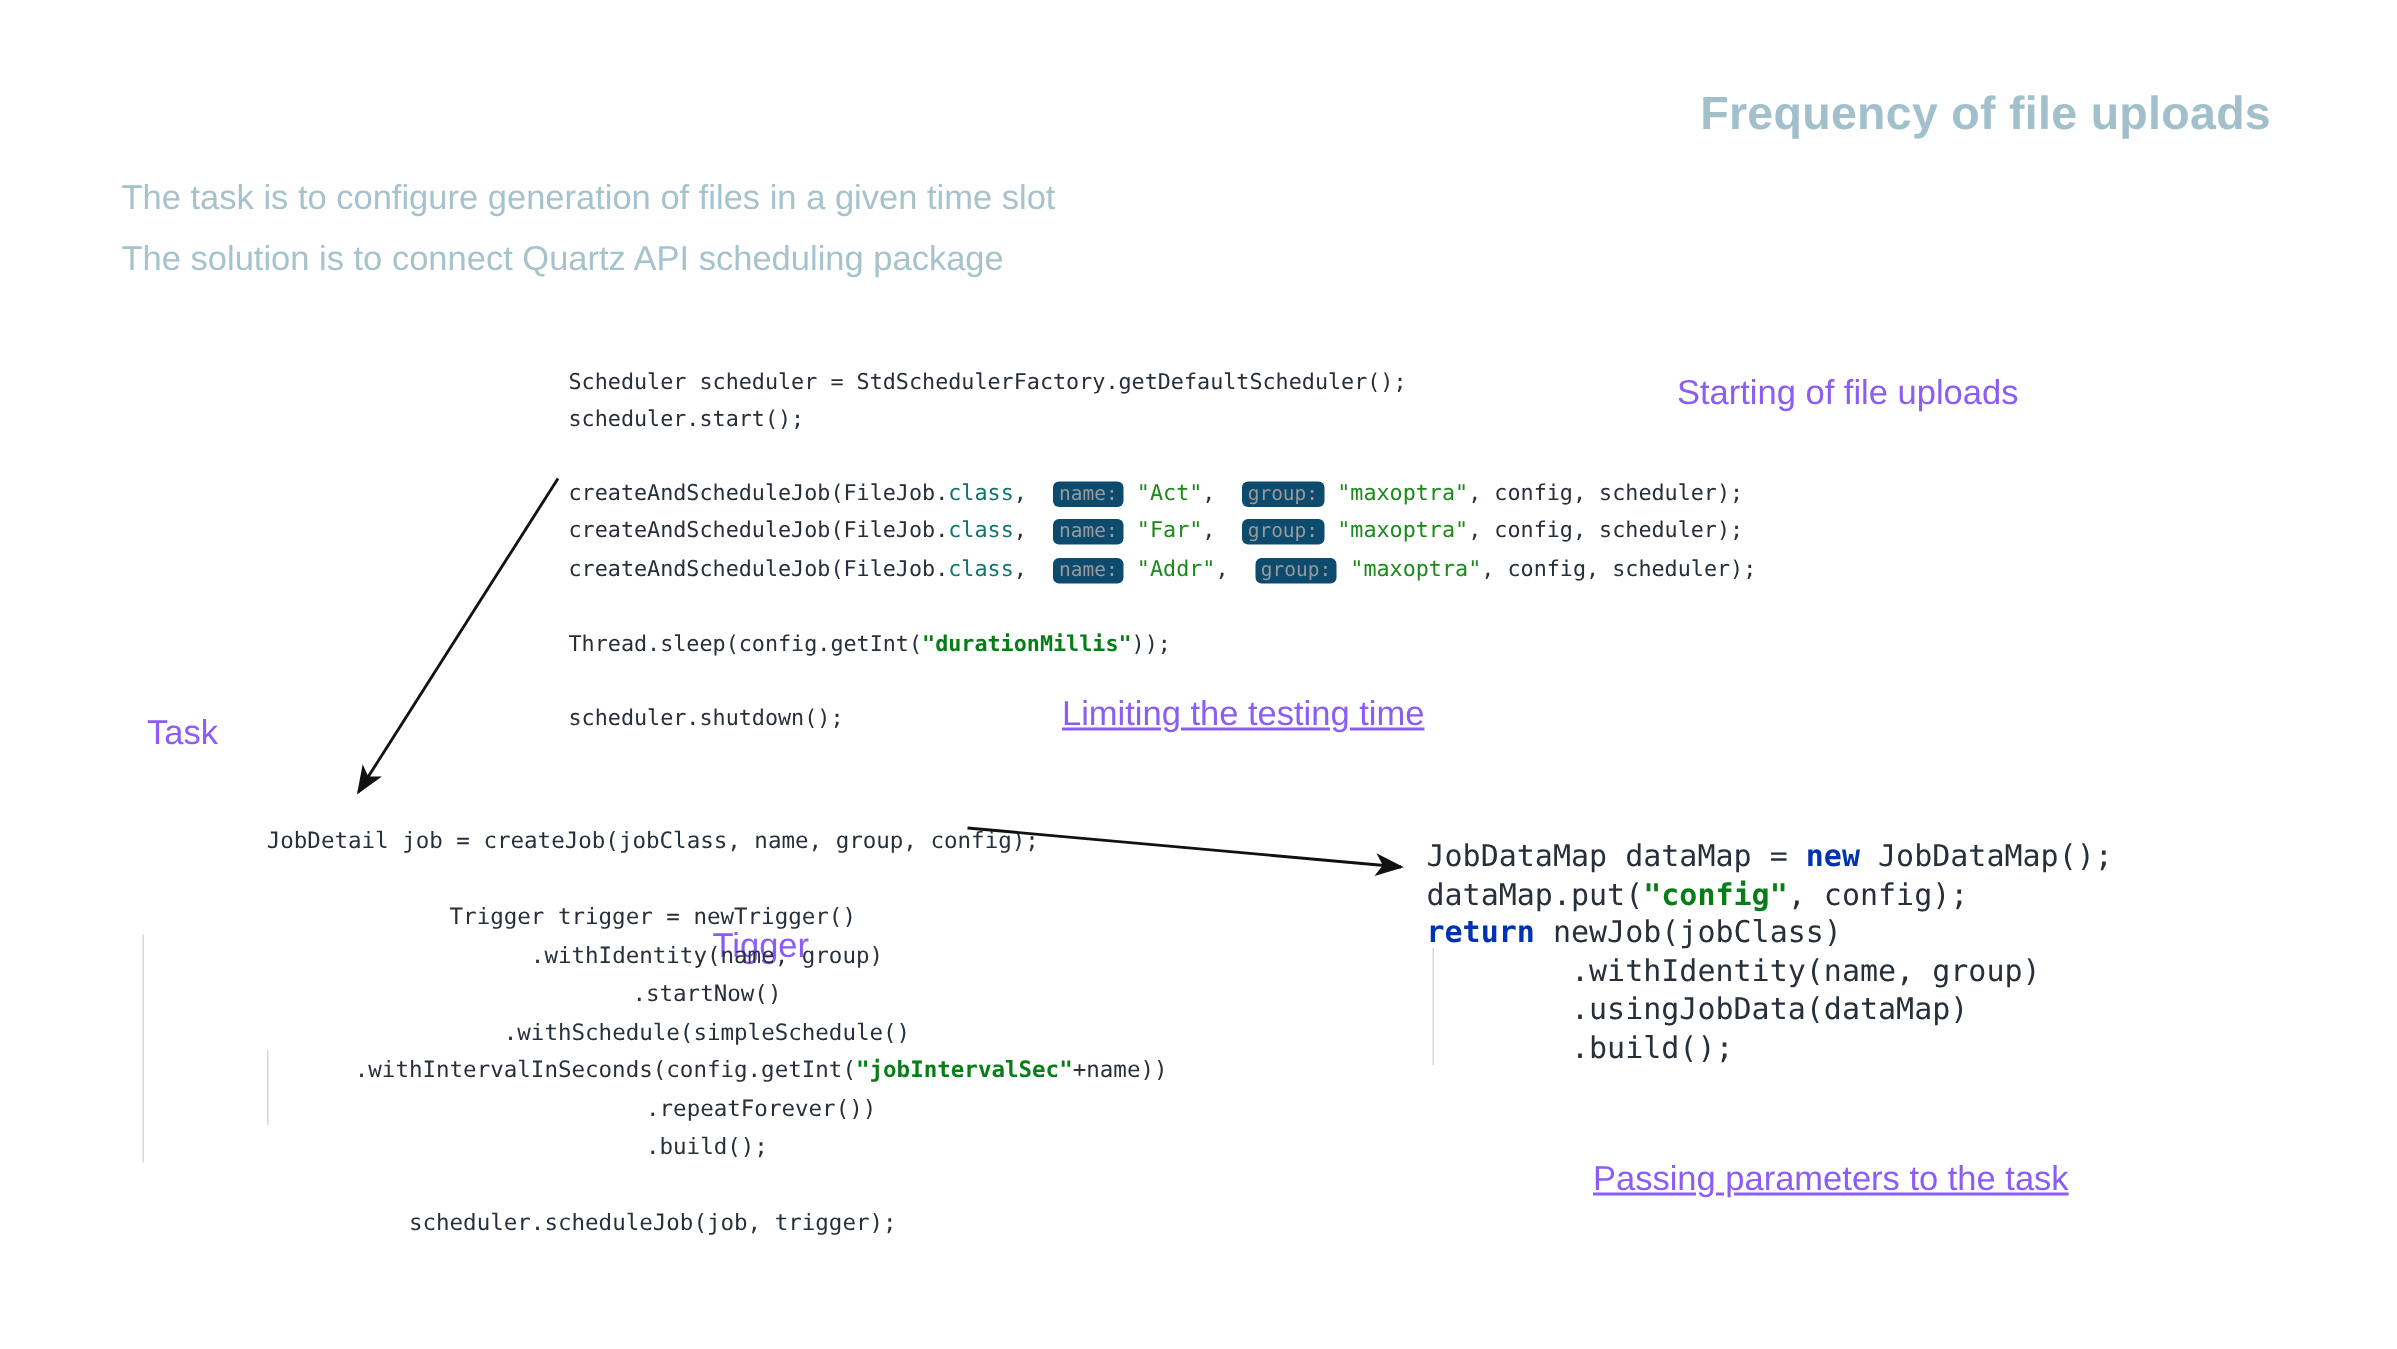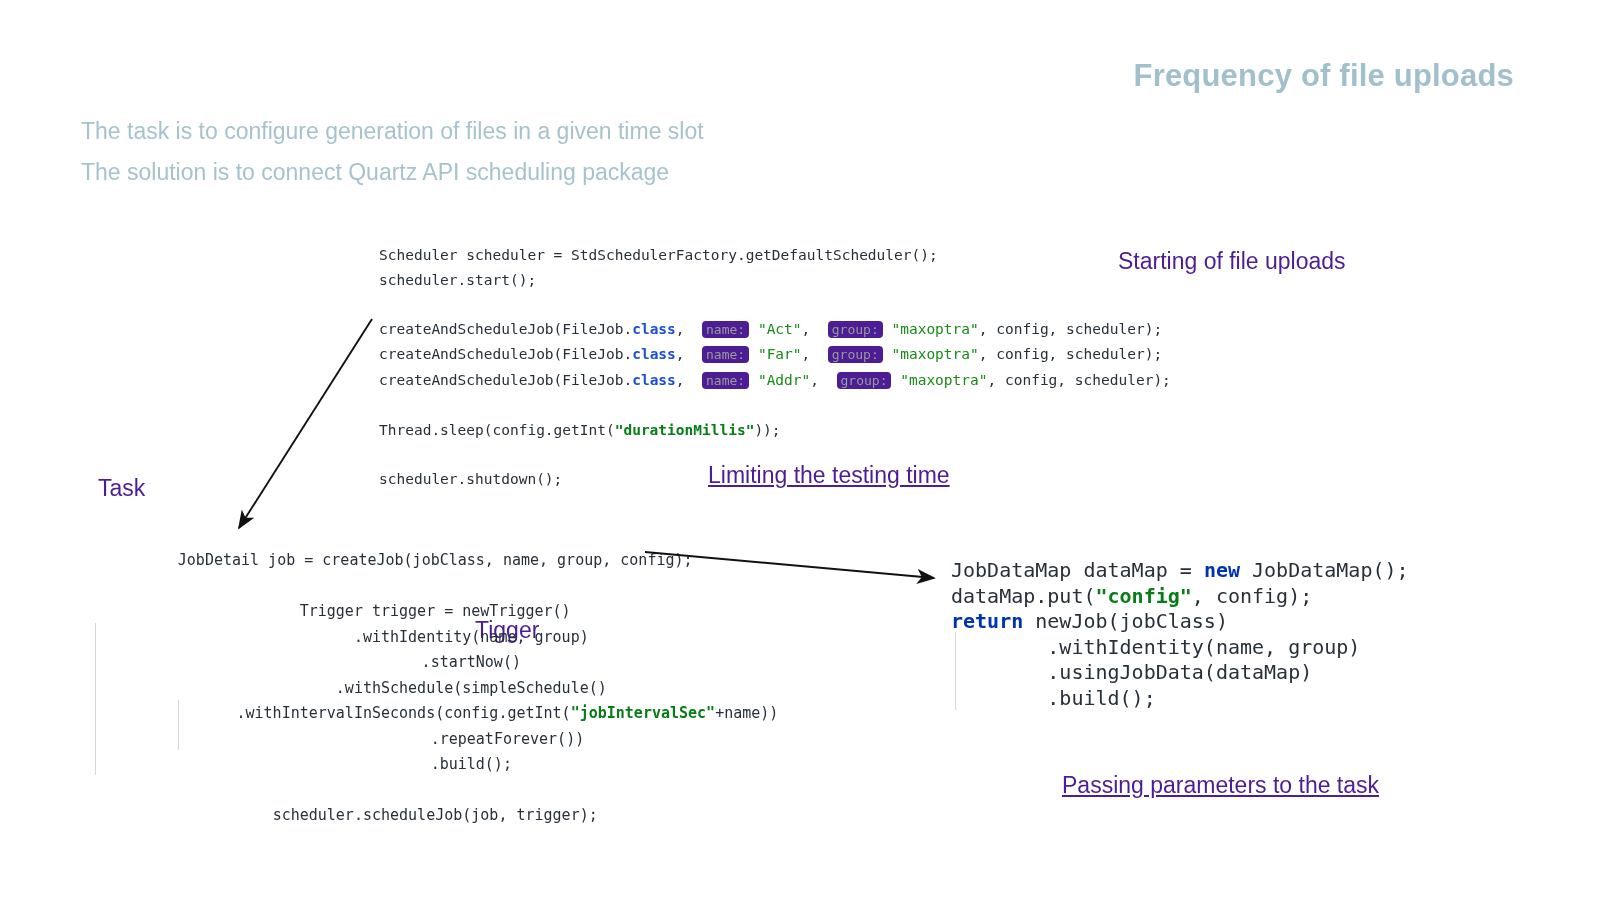--- a/index.html
+++ b/index.html
@@ -27,21 +27,21 @@
   }
   .subtitle-line {
     position: absolute;
     color: #a6c3cd;
     font-size: 23px;
     font-weight: normal;
     white-space: nowrap;
   }
   .annotation {
     position: absolute;
-    color: #4c1d95;
+    color: #8b5cf6;
     font-size: 23px;
     font-weight: normal;
     white-space: nowrap;
   }
 
   
   .code-block {
     position: absolute;
     font-family: "DejaVu Sans Mono", "Liberation Mono", monospace;
     color: #27303a;
@@ -57,27 +57,27 @@
     text-align: center;
   }
   .code-right {
     font-size: 20px;
     line-height: 25.5px;
   }
   .code-line { white-space: pre; min-height: 1px; }
 
   
   .tok-kw      { color: #0033b3; font-weight: bold; }
-  .tok-field   { color: #1d4ed8; font-weight: bold; }
+  .tok-field   { color: #0f766e; }
   .tok-str     { color: #1a8a1a; }
   .tok-str-b   { color: #067d17; font-weight: bold; }
   .tok-plain   { color: #27303a; }
   .hint {
     color: #9a9a9a;
-    background: #4c1d95;
+    background: #0c4a6e;
     border-radius: 4px;
     padding: 1px 4px;
     font-size: 13px;
   }
 
   
   .indent-guide {
     position: absolute;
     width: 1px;
     background: #d8d8d8;

